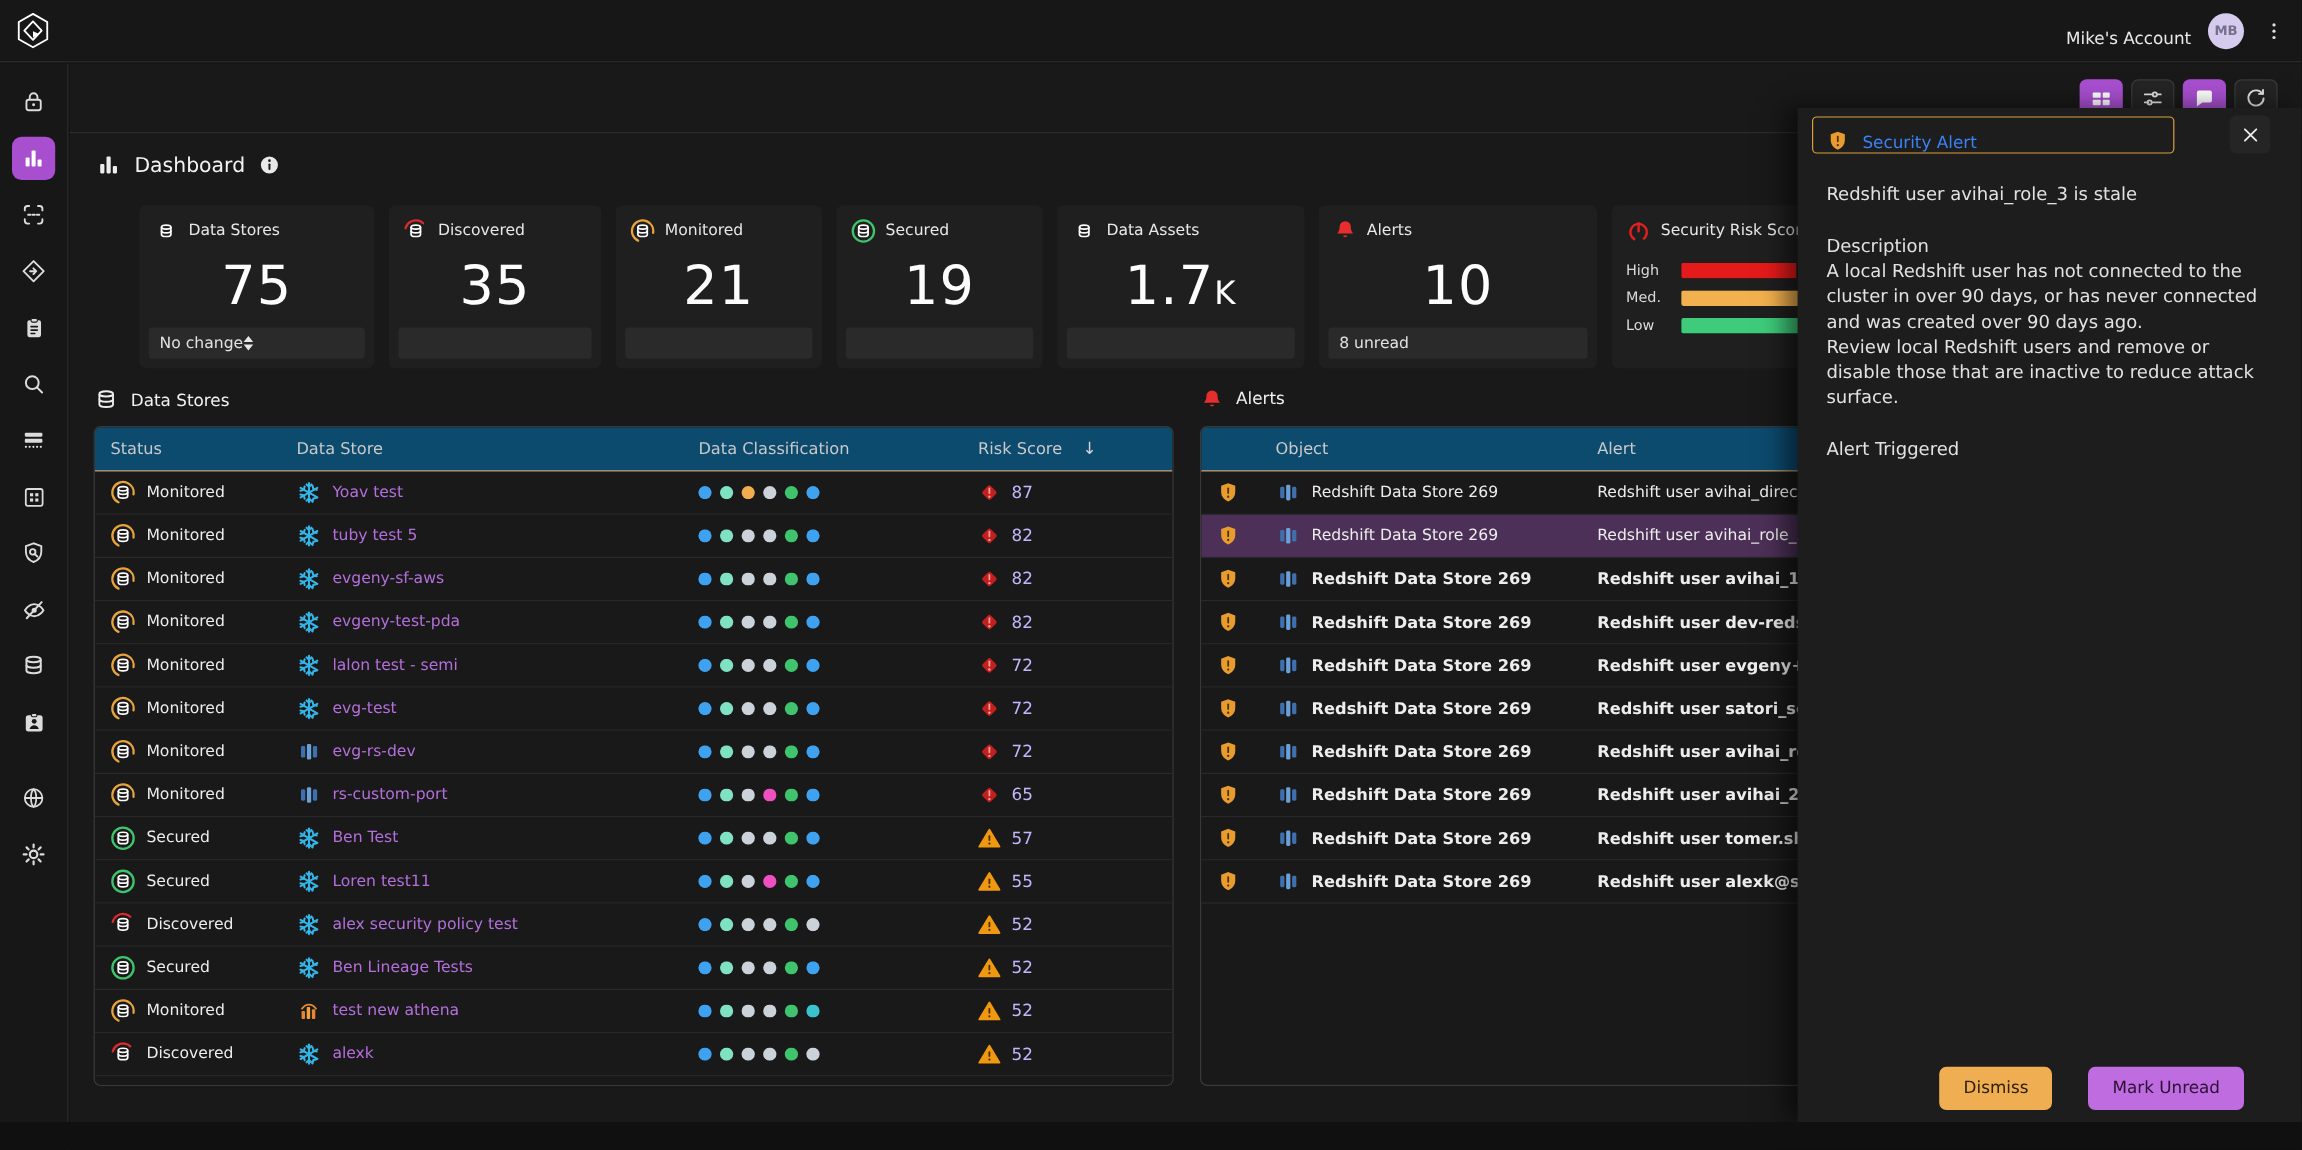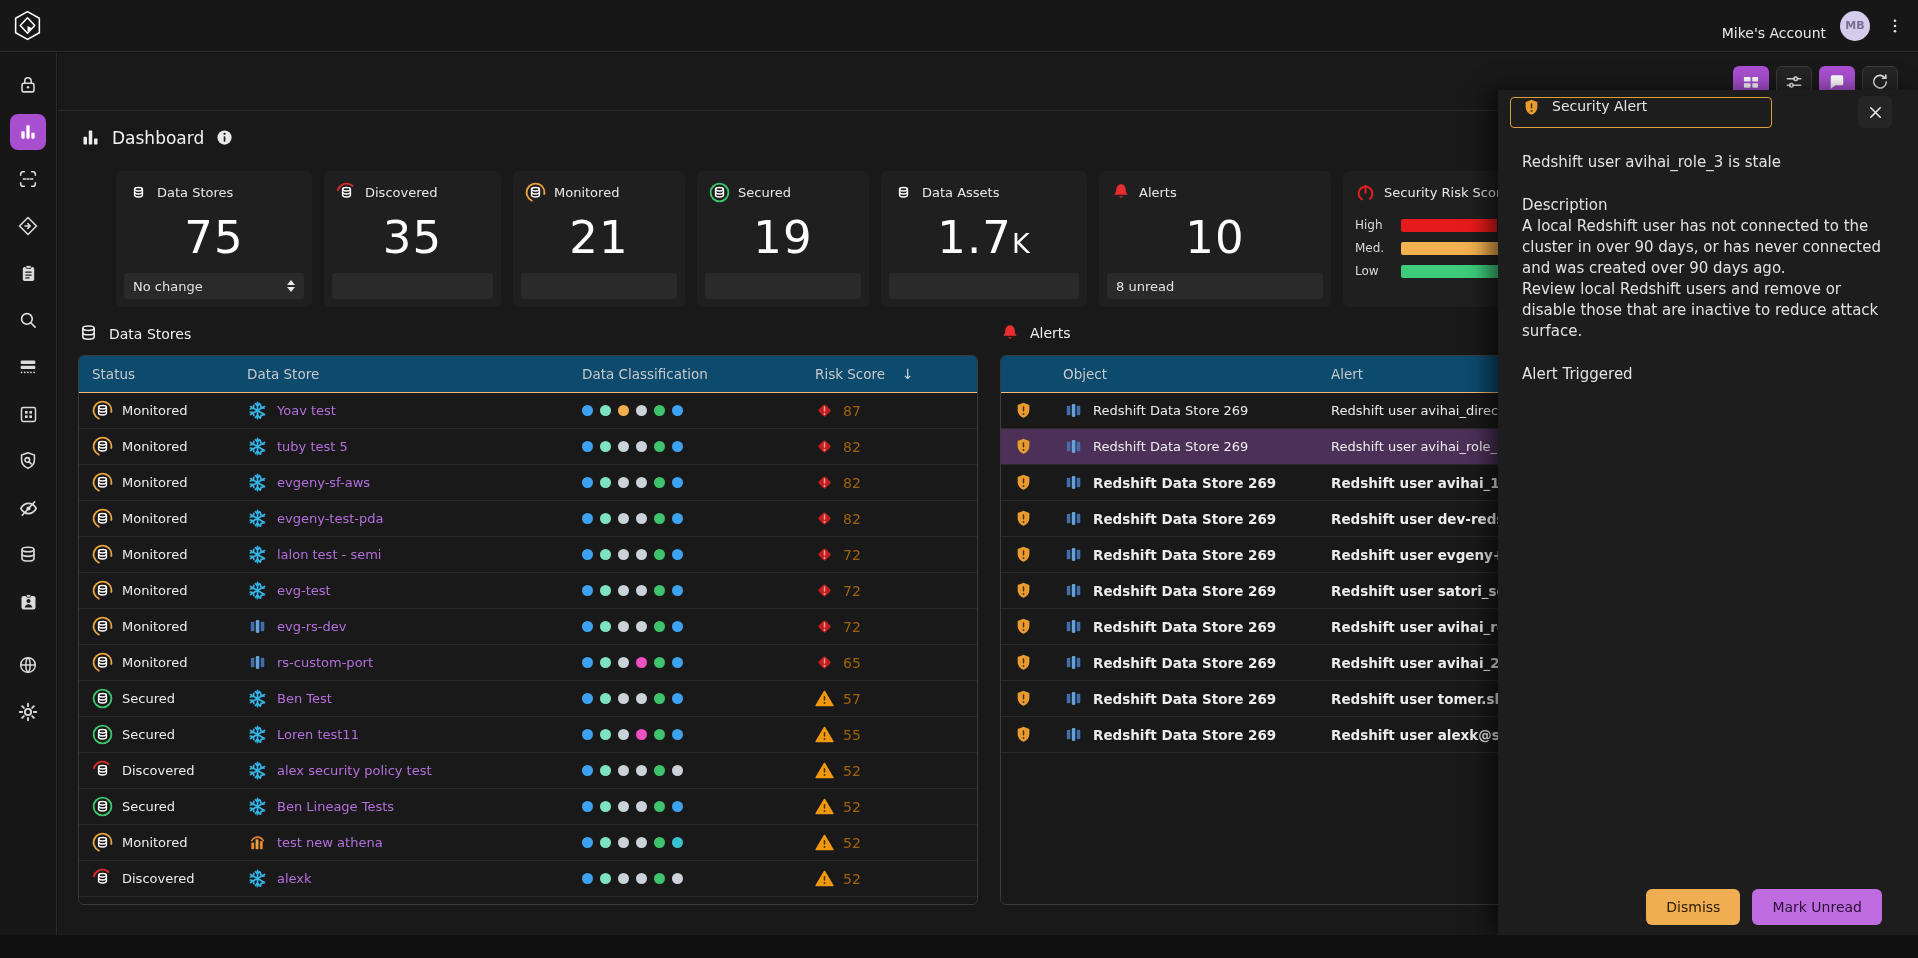--- a/index.html
+++ b/index.html
@@ -43,21 +43,21 @@
   .cards-row .card:nth-child(2){width:177px}
   .cards-row .card:nth-child(3){width:172px}
   .cards-row .card:nth-child(4){width:172px}
   .cards-row .card:nth-child(5){width:206px}
   .cards-row .card:nth-child(6){width:232px}
   .cards-row .card:nth-child(7){width:249px}
   .card-head{display:flex;align-items:center;gap:8px;font-size:13px;color:#e8e8e8;white-space:nowrap}
   .card-value{position:absolute;top:40px;left:0;right:0;text-align:center;font-size:45px;color:#fdfdfd;letter-spacing:1px}
   .vsuffix{font-size:27px}
   .card-foot{position:absolute;left:8px;right:8px;bottom:8px;height:26px;background:#2a2a2a;border-radius:3px;
-    font-size:13px;color:#e2e2e2;display:flex;align-items:center;justify-content:space-between;padding:0 9px}
+    font-size:13px;color:#e2e2e2;display:flex;align-items:center;padding:0 9px}
   .sorter{display:flex;flex-direction:column;gap:2px;align-items:center}
   .tri-up{width:0;height:0;border-left:4.5px solid transparent;border-right:4.5px solid transparent;border-bottom:5.5px solid #e8e8e8}
   .tri-dn{width:0;height:0;border-left:4.5px solid transparent;border-right:4.5px solid transparent;border-top:5.5px solid #e8e8e8}
   .risk-bars{margin-top:15px;display:flex;flex-direction:column;gap:9px;padding-right:4px}
   .rbar-row{display:flex;align-items:center;gap:10px;font-size:12px;color:#dadada}
   .rbar-label{width:36px}
   .rbar-track{flex:1;height:13px;background:#141414;border-radius:2px;overflow:hidden}
   .rbar-fill{height:100%}
 
   
@@ -73,37 +73,37 @@
   .al-grid{grid-template-columns:46px 268px 1fr}
   .t-row{display:grid;height:36px;align-items:center;border-bottom:1px solid #2a2a2a;background:#191919;
     font-size:13px;color:#ededed;cursor:pointer}
   .t-row.sel{background:#4c3057}
   .t-row.unread{font-weight:bold;font-size:13.5px}
   .cell{display:flex;align-items:center;gap:9px;padding-left:16px;white-space:nowrap;overflow:hidden}
   .cell:first-child{padding-left:13px}
   .name{color:#b46fdc}
   .dots{display:flex;gap:7px}
   .dot{width:11px;height:11px;border-radius:50%}
-  .risk-num{font-size:14px;color:#a16207}
+  .risk-num{font-size:14px;color:#c4b5fd}
   .sort-arrow{margin-left:8px;font-size:14px;color:#d5d5d5}
   .icn{display:inline-flex;align-items:center;justify-content:center;flex:none}
 
   
   .alert-panel{position:absolute;left:1498px;top:90px;width:420px;bottom:23px;background:#1d1d1d;
     box-shadow:-10px 0 20px rgba(0,0,0,.55);z-index:5}
   .panel-head{display:flex;align-items:center;justify-content:space-between;padding:6px 26px 0 12px}
-  .alert-title-box{width:262px;height:31px;border:1.5px solid #d9a03c;border-radius:4px;
-    display:flex;align-items:flex-start;gap:11px;padding:0 11px;font-size:14px;color:#e5e5e5}
+  .alert-title-box{width:302px;height:31px;border:1.5px solid #d9a03c;border-radius:4px;
+    display:flex;align-items:flex-end;gap:11px;padding:0 11px;font-size:14px;color:#3b82f6}
   .panel-close{width:34px;height:32px;background:#252525;border:none;border-radius:6px;
     display:flex;align-items:center;justify-content:center;cursor:pointer}
   .panel-body{padding:14px 26px 0 24px;font-size:15px;line-height:21px;color:#e2e2e2}
   .p-summary{margin:10px 0 0}
   .p-label{margin:22px 0 0}
   .p-text{margin:0}
-  .panel-actions{position:absolute;bottom:10px;right:36px;display:flex;gap:12px}
+  .panel-actions{position:absolute;bottom:10px;right:48px;display:flex;gap:30px}
   .btn{height:36px;border-radius:6px;border:none;font-size:14px;cursor:pointer;padding:0 20px;
     font-family:"DejaVu Sans","Liberation Sans",sans-serif}
   .btn-dismiss{background:#f0ae52;color:#2e2005}
   .btn-unread{background:#bf6ce0;color:#2a1035}
 
   .bottom-strip{position:absolute;left:0;right:0;bottom:0;height:23px;background:#101010;z-index:6}
 </style>
 </head>
 <body>
 

